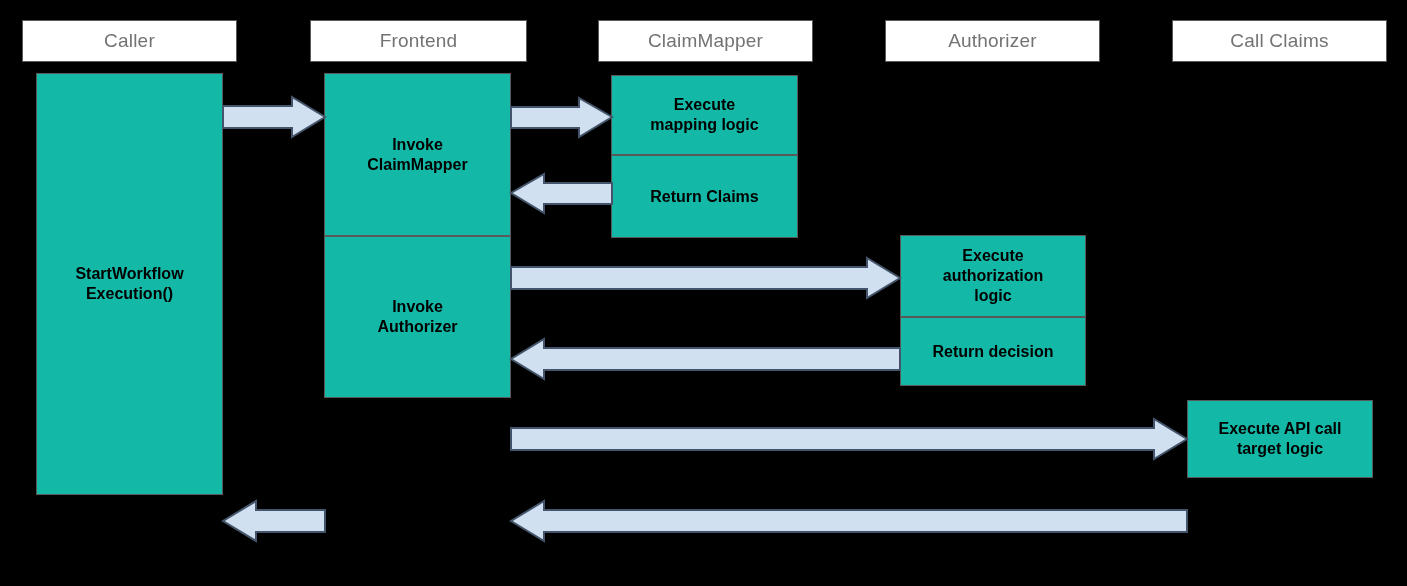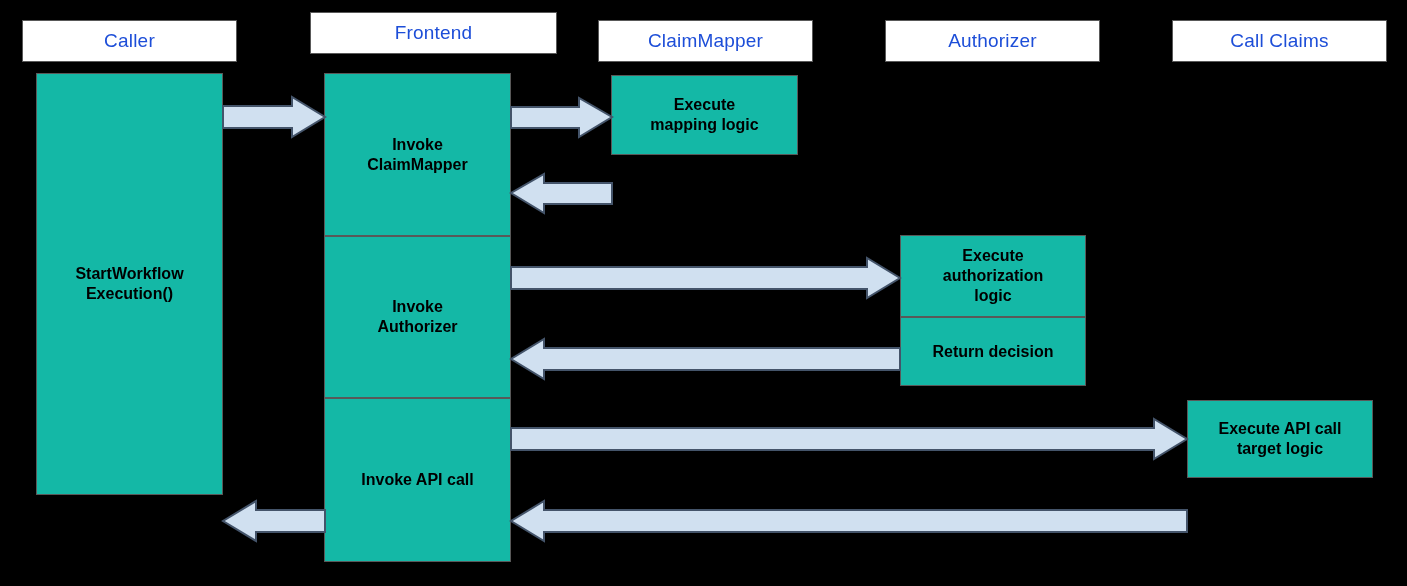--- a/index.html
+++ b/index.html
@@ -21,21 +21,21 @@
 
   
   .participant {
     position: absolute;
     background: #ffffff;
     border: 1px solid #595959;
     box-sizing: border-box;
     display: flex;
     align-items: center;
     justify-content: center;
-    color: #1d4ed8;
+    color: #737373;
     font-size: 19px;
     font-weight: 400;
     letter-spacing: 0.2px;
     font-family: "Liberation Sans", sans-serif;
   }
 
   
   .actbox {
     position: absolute;
     background: #14b8a6;
@@ -68,21 +68,21 @@
 </style>
 </head>
 <body>
 
 <div id="canvas">
 
   <div class="participant" style="left:22px; top:20px; width:215px; height:42px;">
     <span>Caller</span>
   </div>
 
-  <div class="participant" style="left:310px; top:12px; width:247px; height:42px;">
+  <div class="participant" style="left:310px; top:20px; width:217px; height:42px;">
     <span>Frontend</span>
   </div>
 
   <div class="participant" style="left:598px; top:20px; width:215px; height:42px;">
     <span>ClaimMapper</span>
   </div>
 
   <div class="participant" style="left:885px; top:20px; width:215px; height:42px;">
     <span>Authorizer</span>
   </div>
@@ -96,28 +96,28 @@
   </div>
 
   <div class="actbox" style="left:324px; top:73px; width:187px; height:163px;">
     <span>Invoke<br>ClaimMapper</span>
   </div>
 
   <div class="actbox" style="left:324px; top:236px; width:187px; height:162px;">
     <span>Invoke<br>Authorizer</span>
   </div>
 
-  <div class="actbox" style="left:324px; top:398px; width:187px; height:164px;">
-    <span>Invoke API call</span>
-  </div>
 
   <div class="actbox" style="left:611px; top:75px; width:187px; height:80px;">
     <span>Execute<br>mapping logic</span>
   </div>
 
+  <div class="actbox" style="left:611px; top:155px; width:187px; height:83px;">
+    <span>Return Claims</span>
+  </div>
 
   <div class="actbox" style="left:900px; top:235px; width:186px; height:82px;">
     <span>Execute<br>authorization<br>logic</span>
   </div>
 
   <div class="actbox" style="left:900px; top:317px; width:186px; height:69px;">
     <span>Return decision</span>
   </div>
 
   <div class="actbox" style="left:1187px; top:400px; width:186px; height:78px;">

